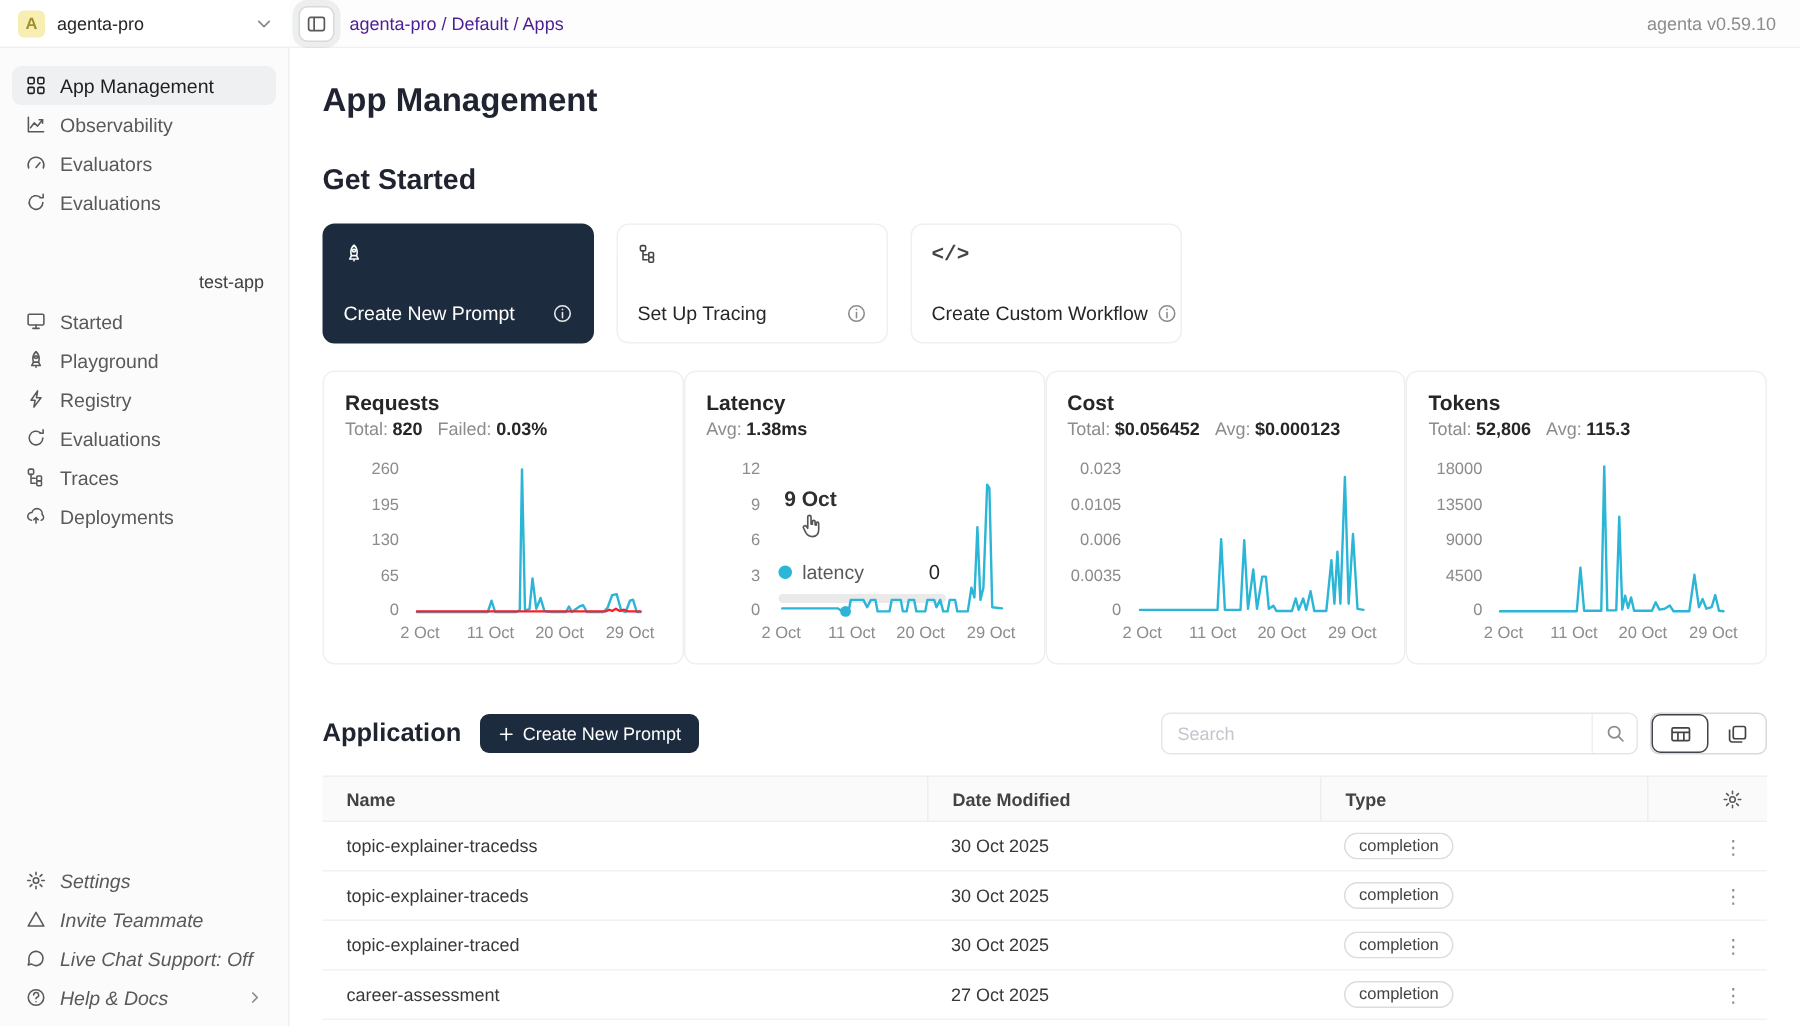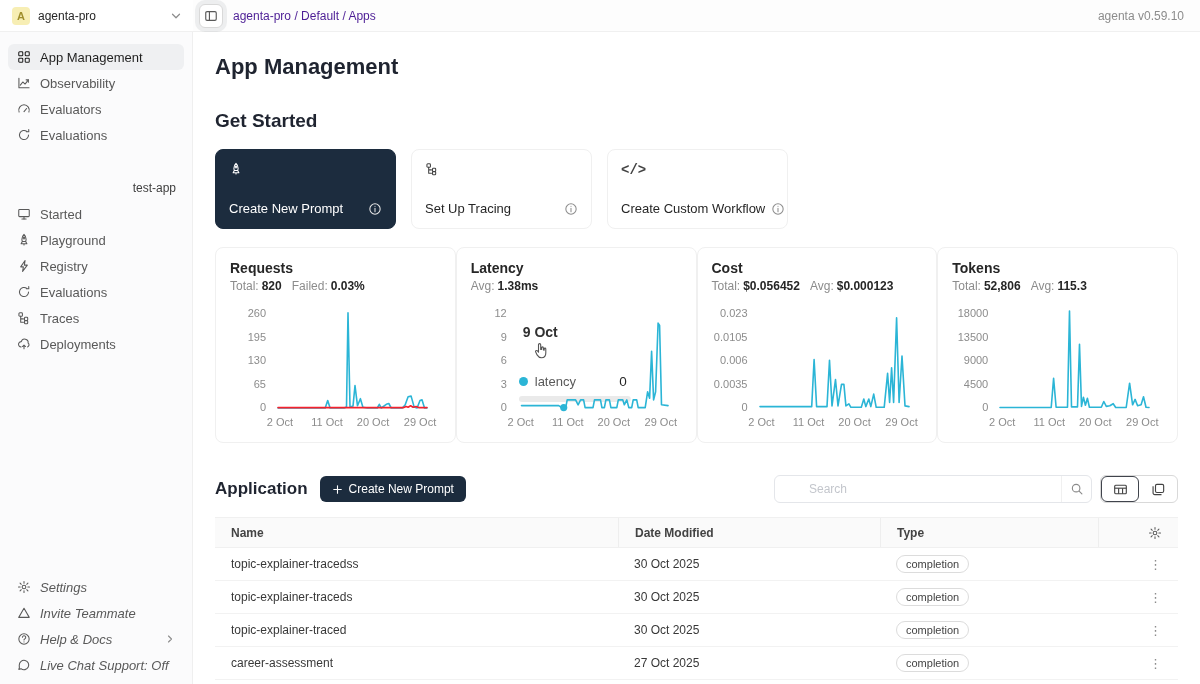--- a/index.html
+++ b/index.html
@@ -74,21 +74,21 @@
   .tip-hand { position:absolute; }
 
   
   .app-row { display:flex; align-items:center; margin-top:32px; gap:12px; }
   .app-title { font-size:17px; font-weight:600; color:#1f2430; }
   .btn-navy { display:flex; align-items:center; gap:6px; background:#1c2c3e; color:#fff;
     border:none; border-radius:6px; height:26px; padding:0 12px; font-size:12px; cursor:pointer;
     font-family:inherit; }
   .app-right { margin-left:auto; display:flex; align-items:center; gap:8px; }
   .search-box { display:flex; align-items:center; width:318px; height:28px; border:1px solid #e4e6ea;
-    border-radius:6px; background:#fff; overflow:hidden;padding-left:24px; }
+    border-radius:6px; background:#fff; overflow:hidden; }
   .search-box input { flex:1; border:none; outline:none; font-size:12px; padding:0 10px;
     color:#262626; font-family:inherit; background:transparent; }
   .search-box input::placeholder { color:#c3c6cc; }
   .search-btn { width:30px; height:100%; display:flex; align-items:center; justify-content:center;
     color:#8c8c8c; border-left:1px solid #f0f0f0; cursor:pointer; }
   .view-toggle { display:flex; border:1px solid #d9d9d9; border-radius:6px; height:28px; background:#fff; }
   .vt-btn { width:38px; display:flex; align-items:center; justify-content:center; color:#434343; cursor:pointer; }
   .vt-btn.active { outline:1.6px solid #40444c; outline-offset:-1px; border-radius:6px; background:#fff; }
 
   
@@ -250,39 +250,39 @@
           <span class="ic">
             <svg width="14" height="14" viewBox="0 0 16 16" fill="none" stroke="currentColor" stroke-width="1.2" stroke-linecap="round" stroke-linejoin="round">
               <path d="M8 2.6 14 13H2z"></path>
             </svg>
           </span>
           <span>Invite Teammate</span>
         </div>
         <div class="sb-item">
           <span class="ic">
             <svg width="14" height="14" viewBox="0 0 16 16" fill="none" stroke="currentColor" stroke-width="1.2" stroke-linecap="round" stroke-linejoin="round">
+              <path d="M2.6 8a5.4 5.4 0 1 1 2 4.2L2.1 13l.7-2.5A5.3 5.3 0 0 1 2.6 8z"></path>
+            </svg>
+          </span>
+          <span>Live Chat Support: Off</span>
+        </div>
+        <div class="sb-item">
+          <span class="ic">
+            <svg width="14" height="14" viewBox="0 0 16 16" fill="none" stroke="currentColor" stroke-width="1.2" stroke-linecap="round" stroke-linejoin="round">
               <circle cx="8" cy="8" r="5.9"></circle>
               <path d="M6.2 6.1a1.9 1.9 0 1 1 2.6 1.8c-.6.2-.8.6-.8 1.1"></path>
               <circle cx="8" cy="11.3" r="0.6" fill="currentColor" stroke="none"></circle>
             </svg>
           </span>
           <span>Help &amp; Docs</span>
           <span class="chev-r">
             <svg width="12" height="12" viewBox="0 0 16 16" fill="none" stroke="currentColor" stroke-width="1.5" stroke-linecap="round" stroke-linejoin="round">
               <polyline points="6,4 10,8 6,12"></polyline>
             </svg>
           </span>
-        </div>
-        <div class="sb-item">
-          <span class="ic">
-            <svg width="14" height="14" viewBox="0 0 16 16" fill="none" stroke="currentColor" stroke-width="1.2" stroke-linecap="round" stroke-linejoin="round">
-              <path d="M2.6 8a5.4 5.4 0 1 1 2 4.2L2.1 13l.7-2.5A5.3 5.3 0 0 1 2.6 8z"></path>
-            </svg>
-          </span>
-          <span>Live Chat Support: Off</span>
         </div>
       </div>
   </nav>
 
   <main class="main">
     <h1 class="page-title">App Management</h1>
 
     <h2 class="sec-title">Get Started</h2>
     <div class="gs-row" id="gs-row">
         <div class="gs-card dark">

